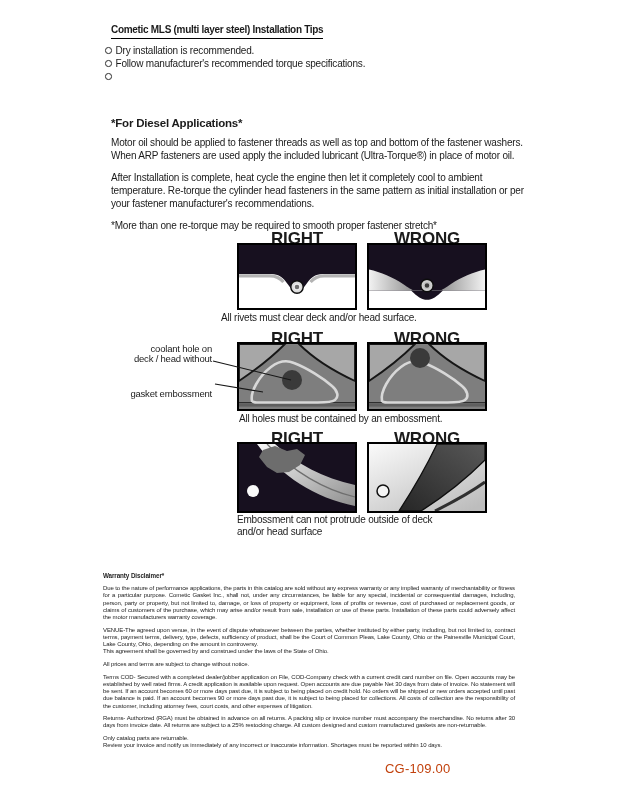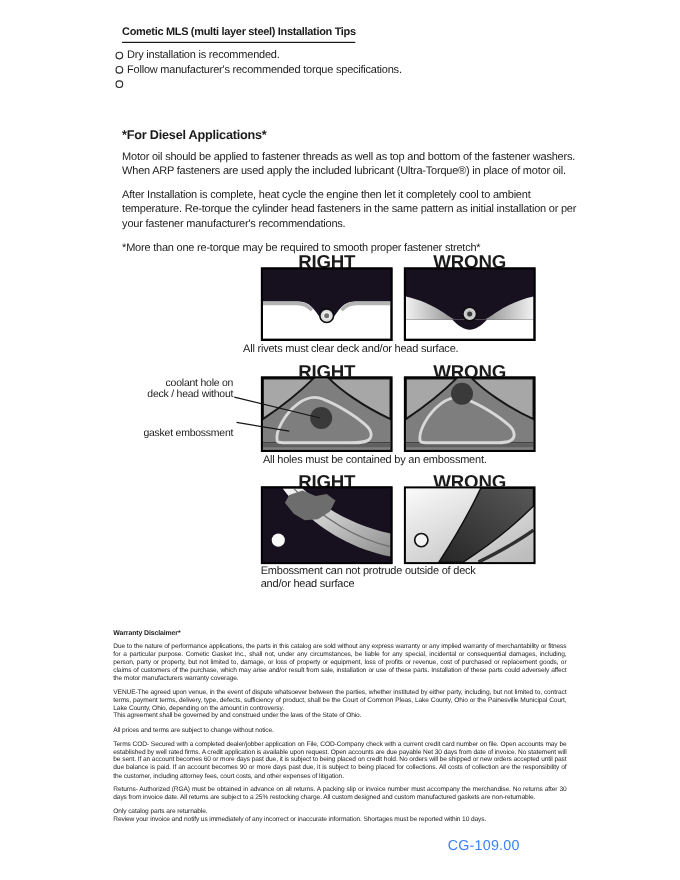--- a/index.html
+++ b/index.html
@@ -28,21 +28,21 @@
   .panel  { position:absolute; display:block; }
   .dcap   { position:absolute; font-size:10px; letter-spacing:-0.2px; line-height:11.5px; }
   .ann    { position:absolute; left:98px; width:114px; text-align:right; font-size:9.5px; line-height:9.5px; letter-spacing:-0.2px; }
   #overlay{ position:absolute; left:0; top:0; pointer-events:none; }
 
   #warranty { position:absolute; left:103px; top:572px; width:412px; font-size:6px; line-height:7.2px; letter-spacing:-0.1px; text-align:justify; color:#242424; }
   #warranty .wh { font-size:6.3px; font-weight:bold; margin:0 0 6px 0; text-align:left; }
   #warranty p { margin:0 0 5.5px 0; }
   #warranty p.tight { margin:0; }
 
-  #pagenum { position:absolute; left:407px; top:761px; font-size:13px; letter-spacing:0.2px; color:#3b82f6; }
+  #pagenum { position:absolute; left:385px; top:761px; font-size:13px; letter-spacing:0.2px; color:#c2410c; }
 </style>
 </head>
 <body>
 
 <div>
 
   <div id="title">Cometic MLS (multi layer steel) Installation Tips</div>
 
   <div id="bullets">
     <div class="brow">

